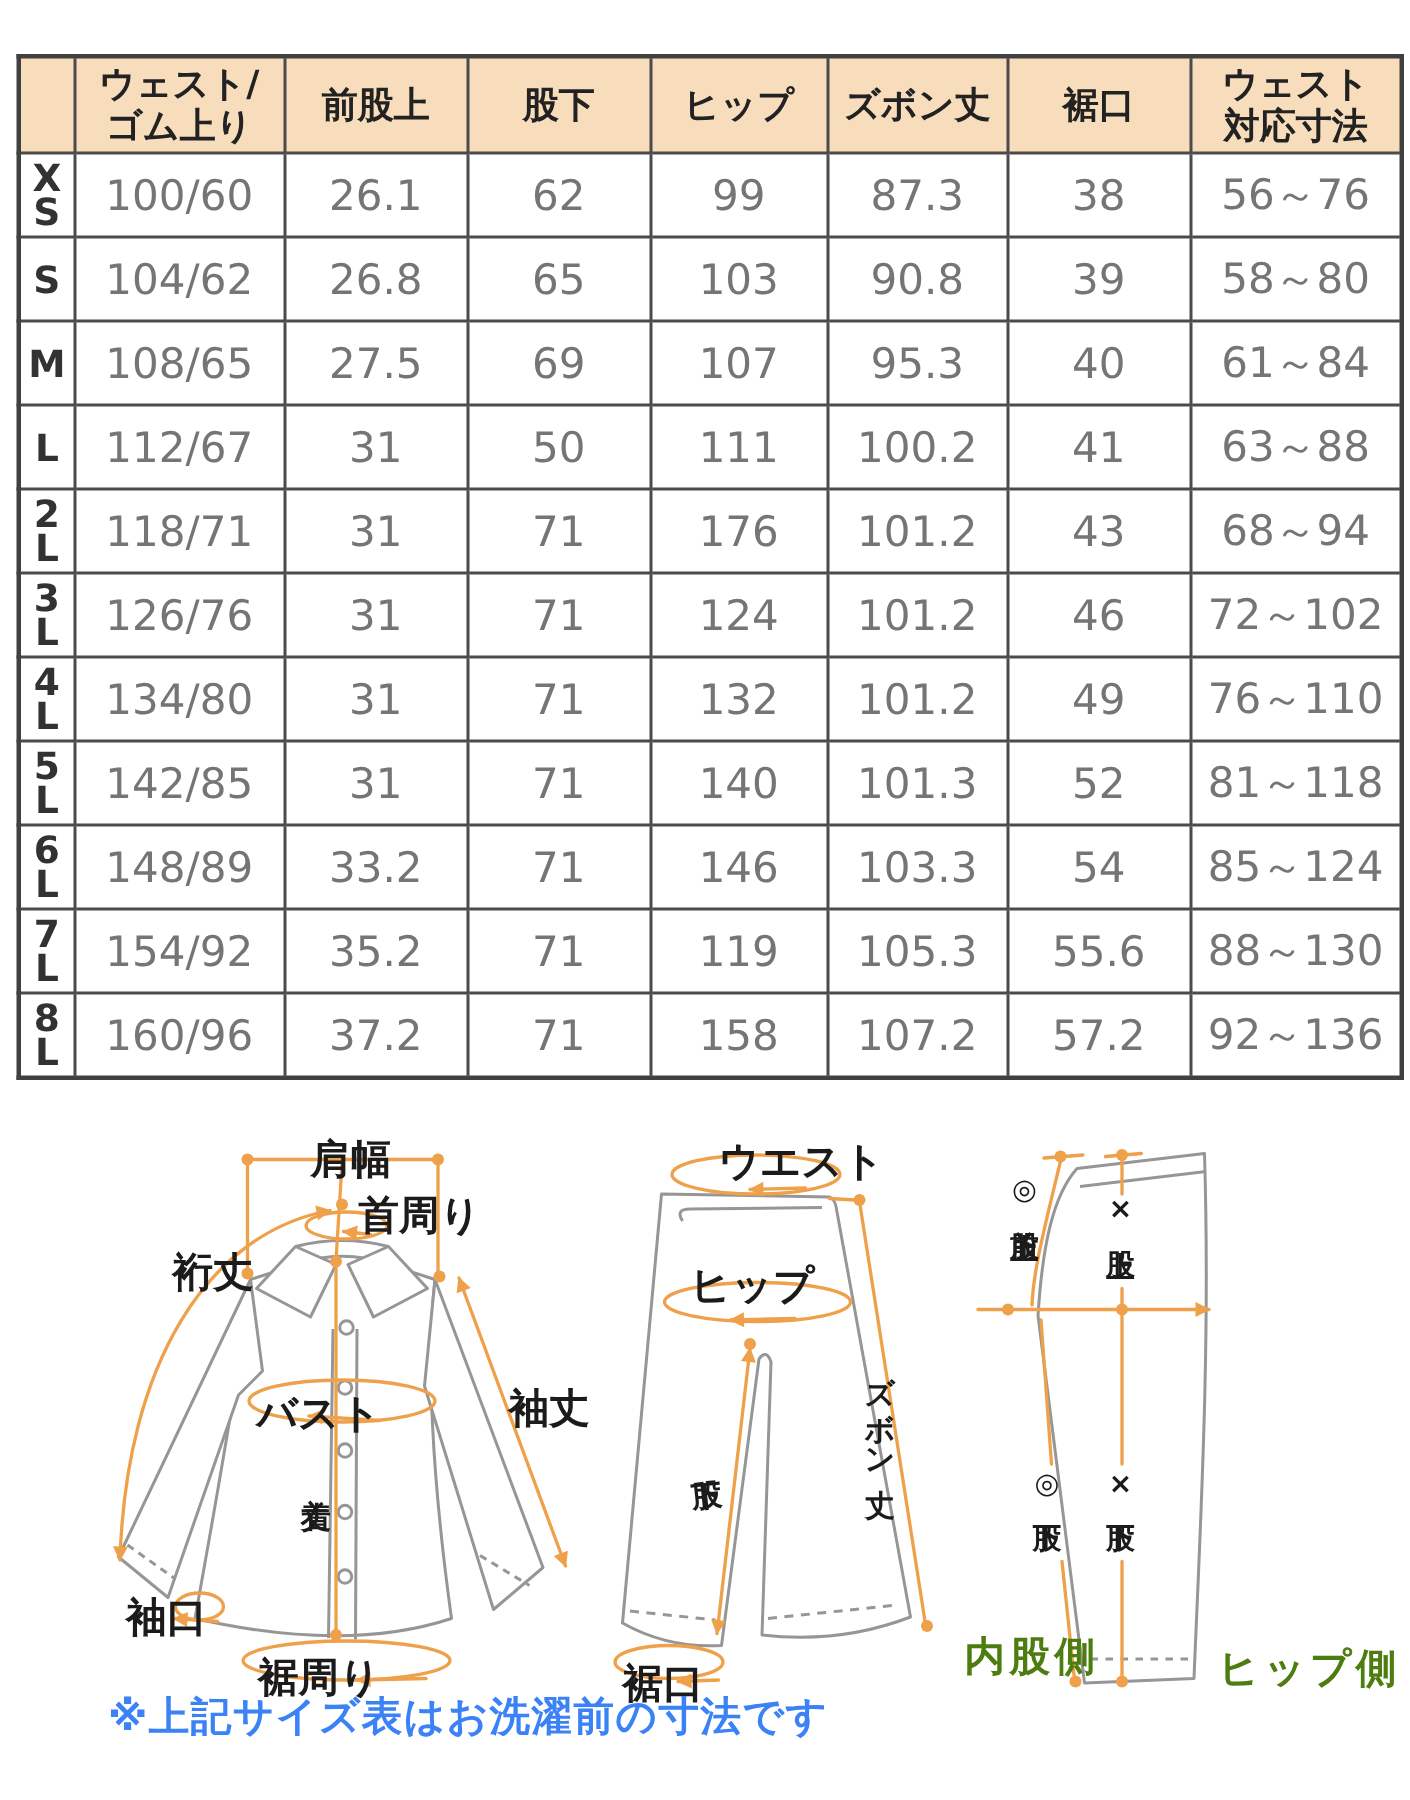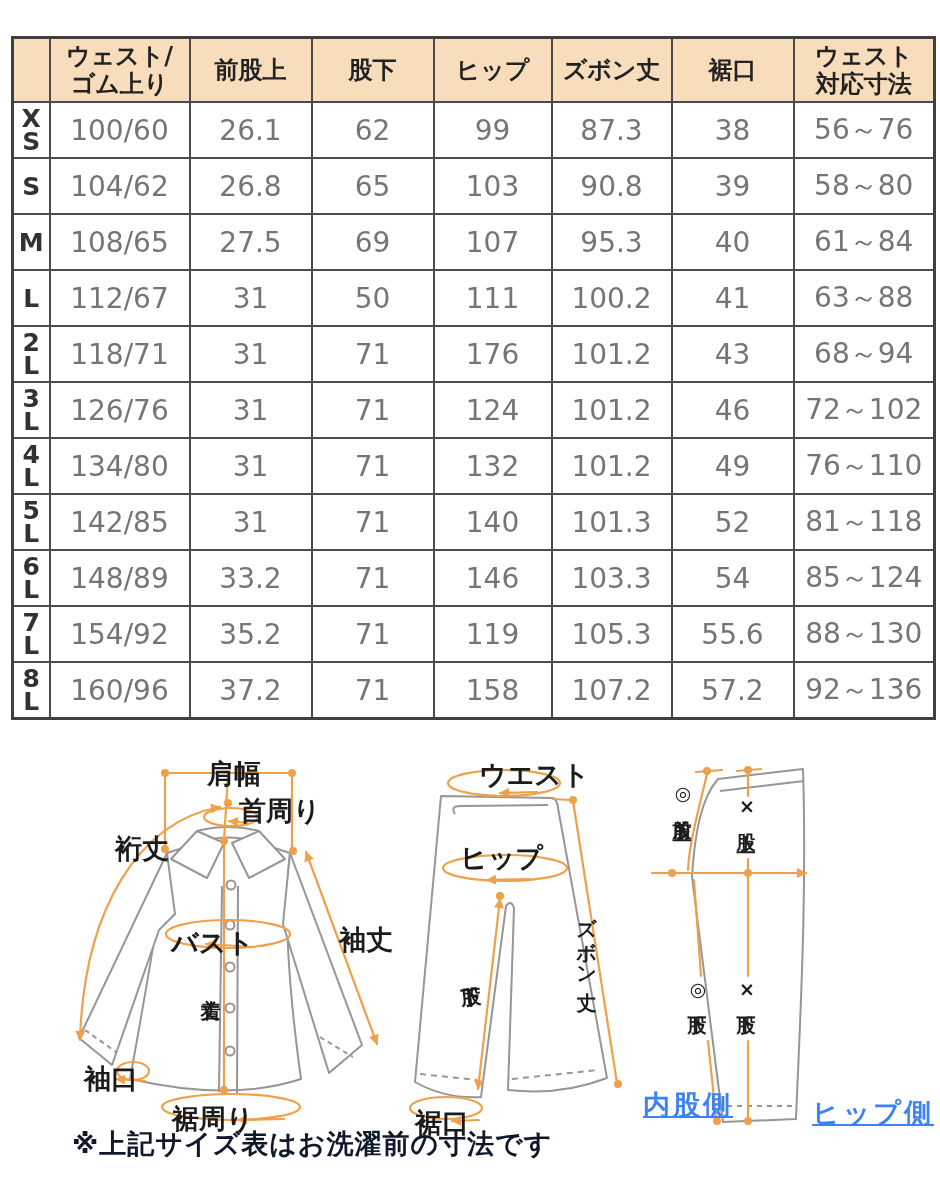--- a/index.html
+++ b/index.html
@@ -33,24 +33,24 @@
   
   .dg-svg{position:absolute;left:0;top:735px;}
   .dg-label{
     position:absolute;color:#1b1b1b;font-size:27px;font-weight:700;
     line-height:1;white-space:nowrap;
   }
   .dg-label.v{
     writing-mode:vertical-rl;text-orientation:upright;letter-spacing:2px;font-size:20px;
   }
   .dg-label.small-v{font-size:19px;letter-spacing:1px;}
-  .dg-label.gray{color:#3b82f6;font-weight:700;letter-spacing:3px;text-decoration:underline;}
+  .dg-label.gray{color:#4d7c0f;font-weight:700;letter-spacing:3px;}
   .note{
     position:absolute;left:72px;top:1126px;
-    font-size:27px;font-weight:600;color:#0f172a;letter-spacing:1px;
+    font-size:27px;font-weight:600;color:#3b82f6;letter-spacing:1px;
   }
 </style>
 </head>
 <body>
 
 <table class="size-table">
   <colgroup>
     <col class="c-size">
       <col class="c-waist">
       <col class="c-rise">

